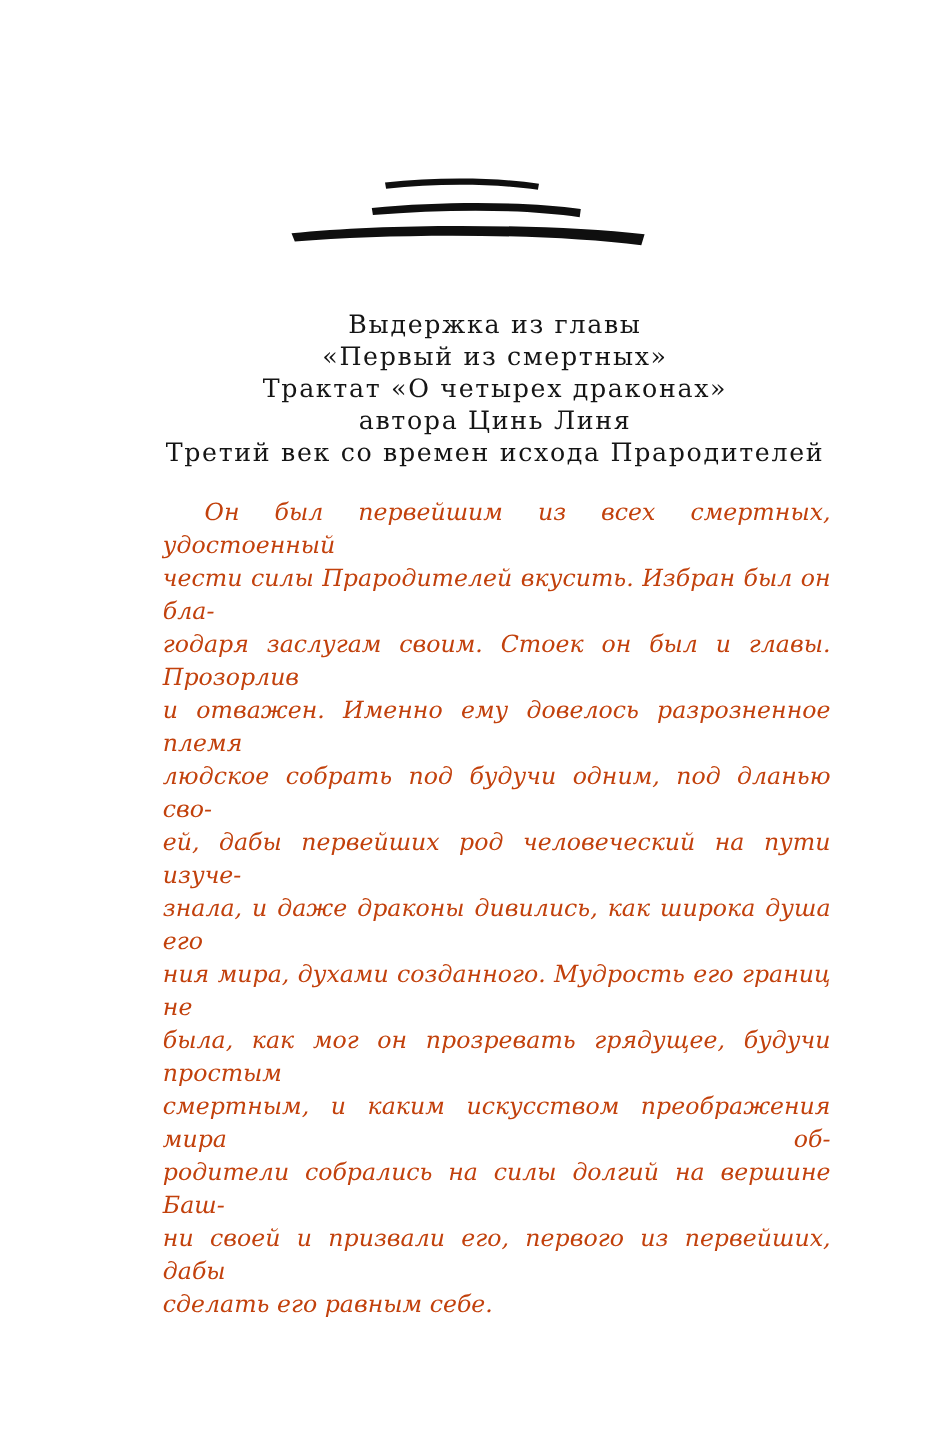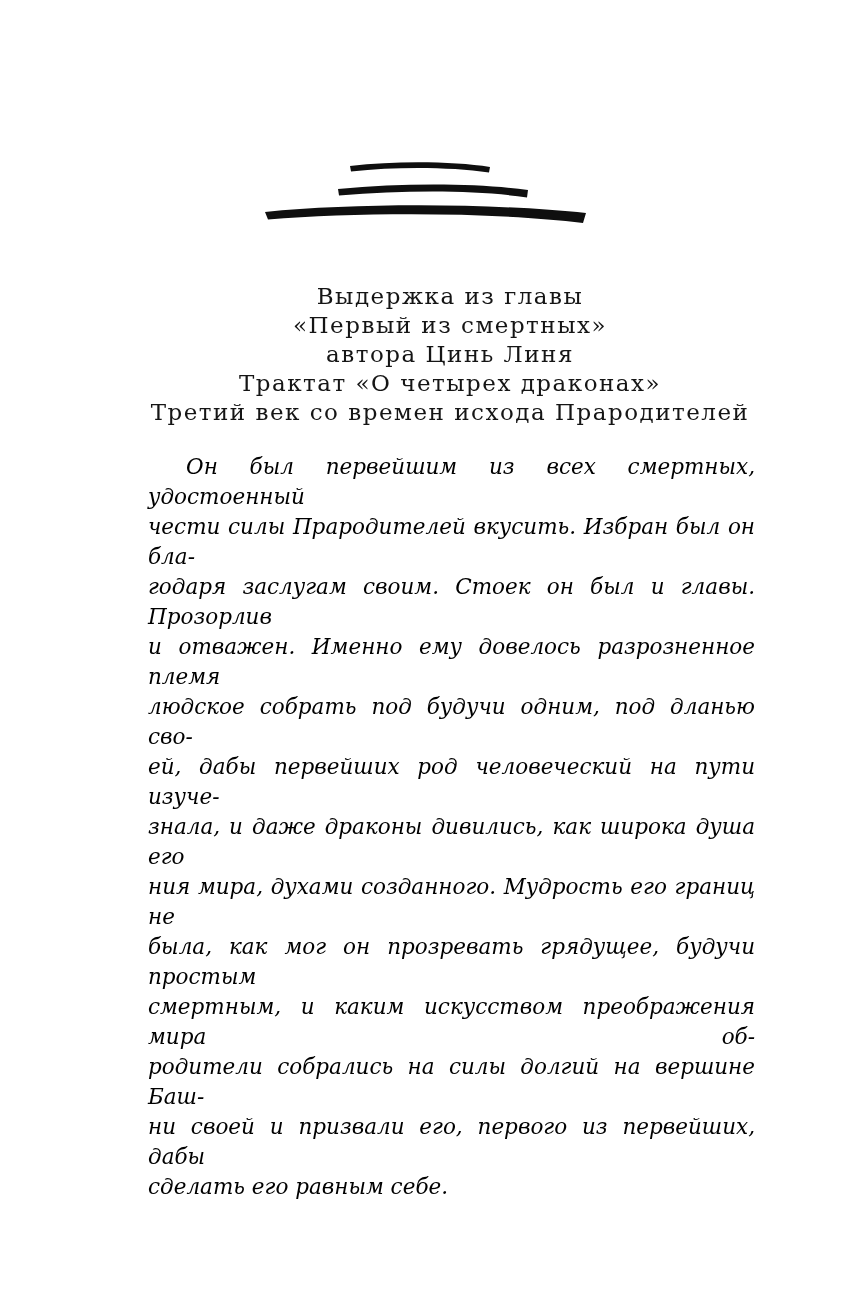--- a/index.html
+++ b/index.html
@@ -39,21 +39,21 @@
     white-space: nowrap;
   }
   .body-text {
     position: absolute;
     top: 452px;
     left: 120px;
     width: 607px;
     font-style: italic;
     font-size: 21.5px;
     line-height: 30px;
-    color: #000000;
+    color: #c2410c;
   }
   .body-line {
     text-align: justify;
     text-align-last: justify;
   }
   .body-line.para-first {
     text-indent: 38px;
   }
   .body-line.para-last {
     text-align-last: left;
@@ -66,22 +66,22 @@
 
   <svg class="ornament" viewBox="0 0 340 74" xmlns="http://www.w3.org/2000/svg" aria-hidden="true">
     <path d="M92 10 C140 4.5 196 5.5 232 11 L231 16.5 C192 11 140 10.5 93 15.5 Z" fill="#0f0f0f"></path>
     <path d="M80 33 C150 26.5 222 27.5 270 34 L269 41.5 C218 34 150 34 81 39.5 Z" fill="#0f0f0f"></path>
     <path d="M7 56 C100 46.5 242 47.5 328 57 L325 67 C238 56 102 56 10 63.5 Z" fill="#0f0f0f"></path>
   </svg>
 
   <div class="chapter-heading">
     <div class="heading-line">Выдержка из главы</div>
     <div class="heading-line">«Первый из смертных»</div>
+    <div class="heading-line">Трактат «О четырех драконах»</div>
     <div class="heading-line">автора Цинь Линя</div>
-    <div class="heading-line">Трактат «О четырех драконах»</div>
     <div class="heading-line">Третий век со времен исхода Прародителей</div>
   </div>
 
   <div class="body-text">
     <div class="body-line para-first">Он был первейшим из всех смертных, удостоенный</div>
     <div class="body-line">чести силы Прародителей вкусить. Избран был он бла-</div>
     <div class="body-line">годаря заслугам своим. Стоек он был и главы. Прозорлив</div>
     <div class="body-line">и отважен. Именно ему довелось разрозненное племя</div>
     <div class="body-line">людское собрать под будучи одним, под дланью сво-</div>
     <div class="body-line">ей, дабы первейших род человеческий на пути изуче-</div>

